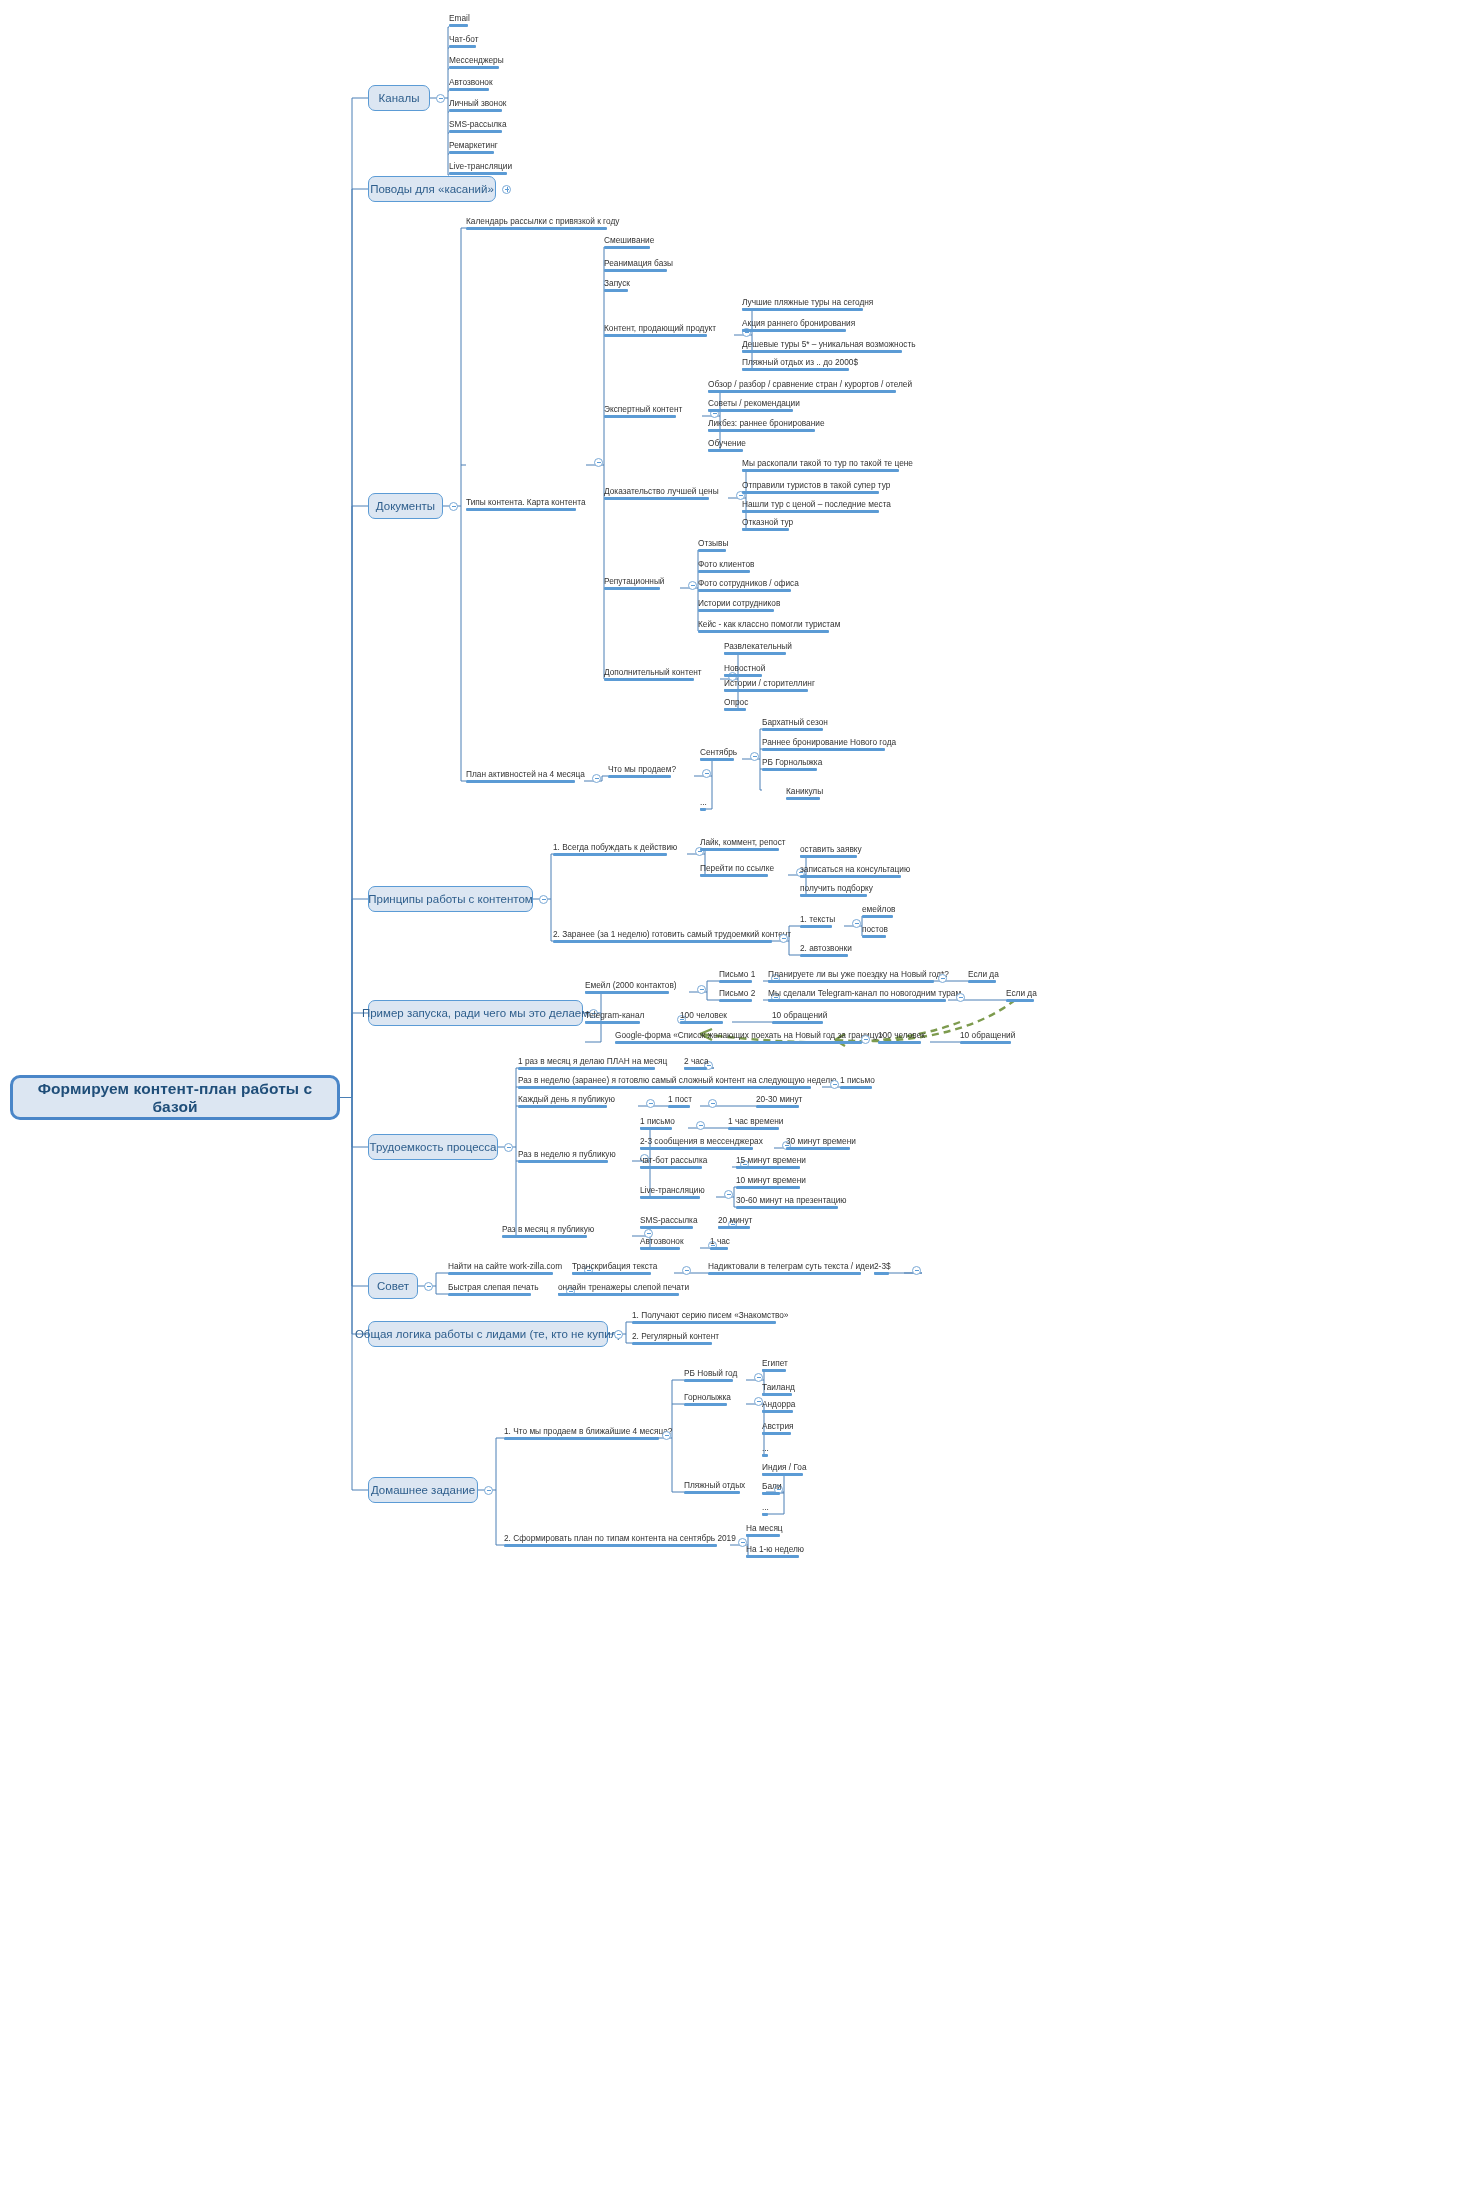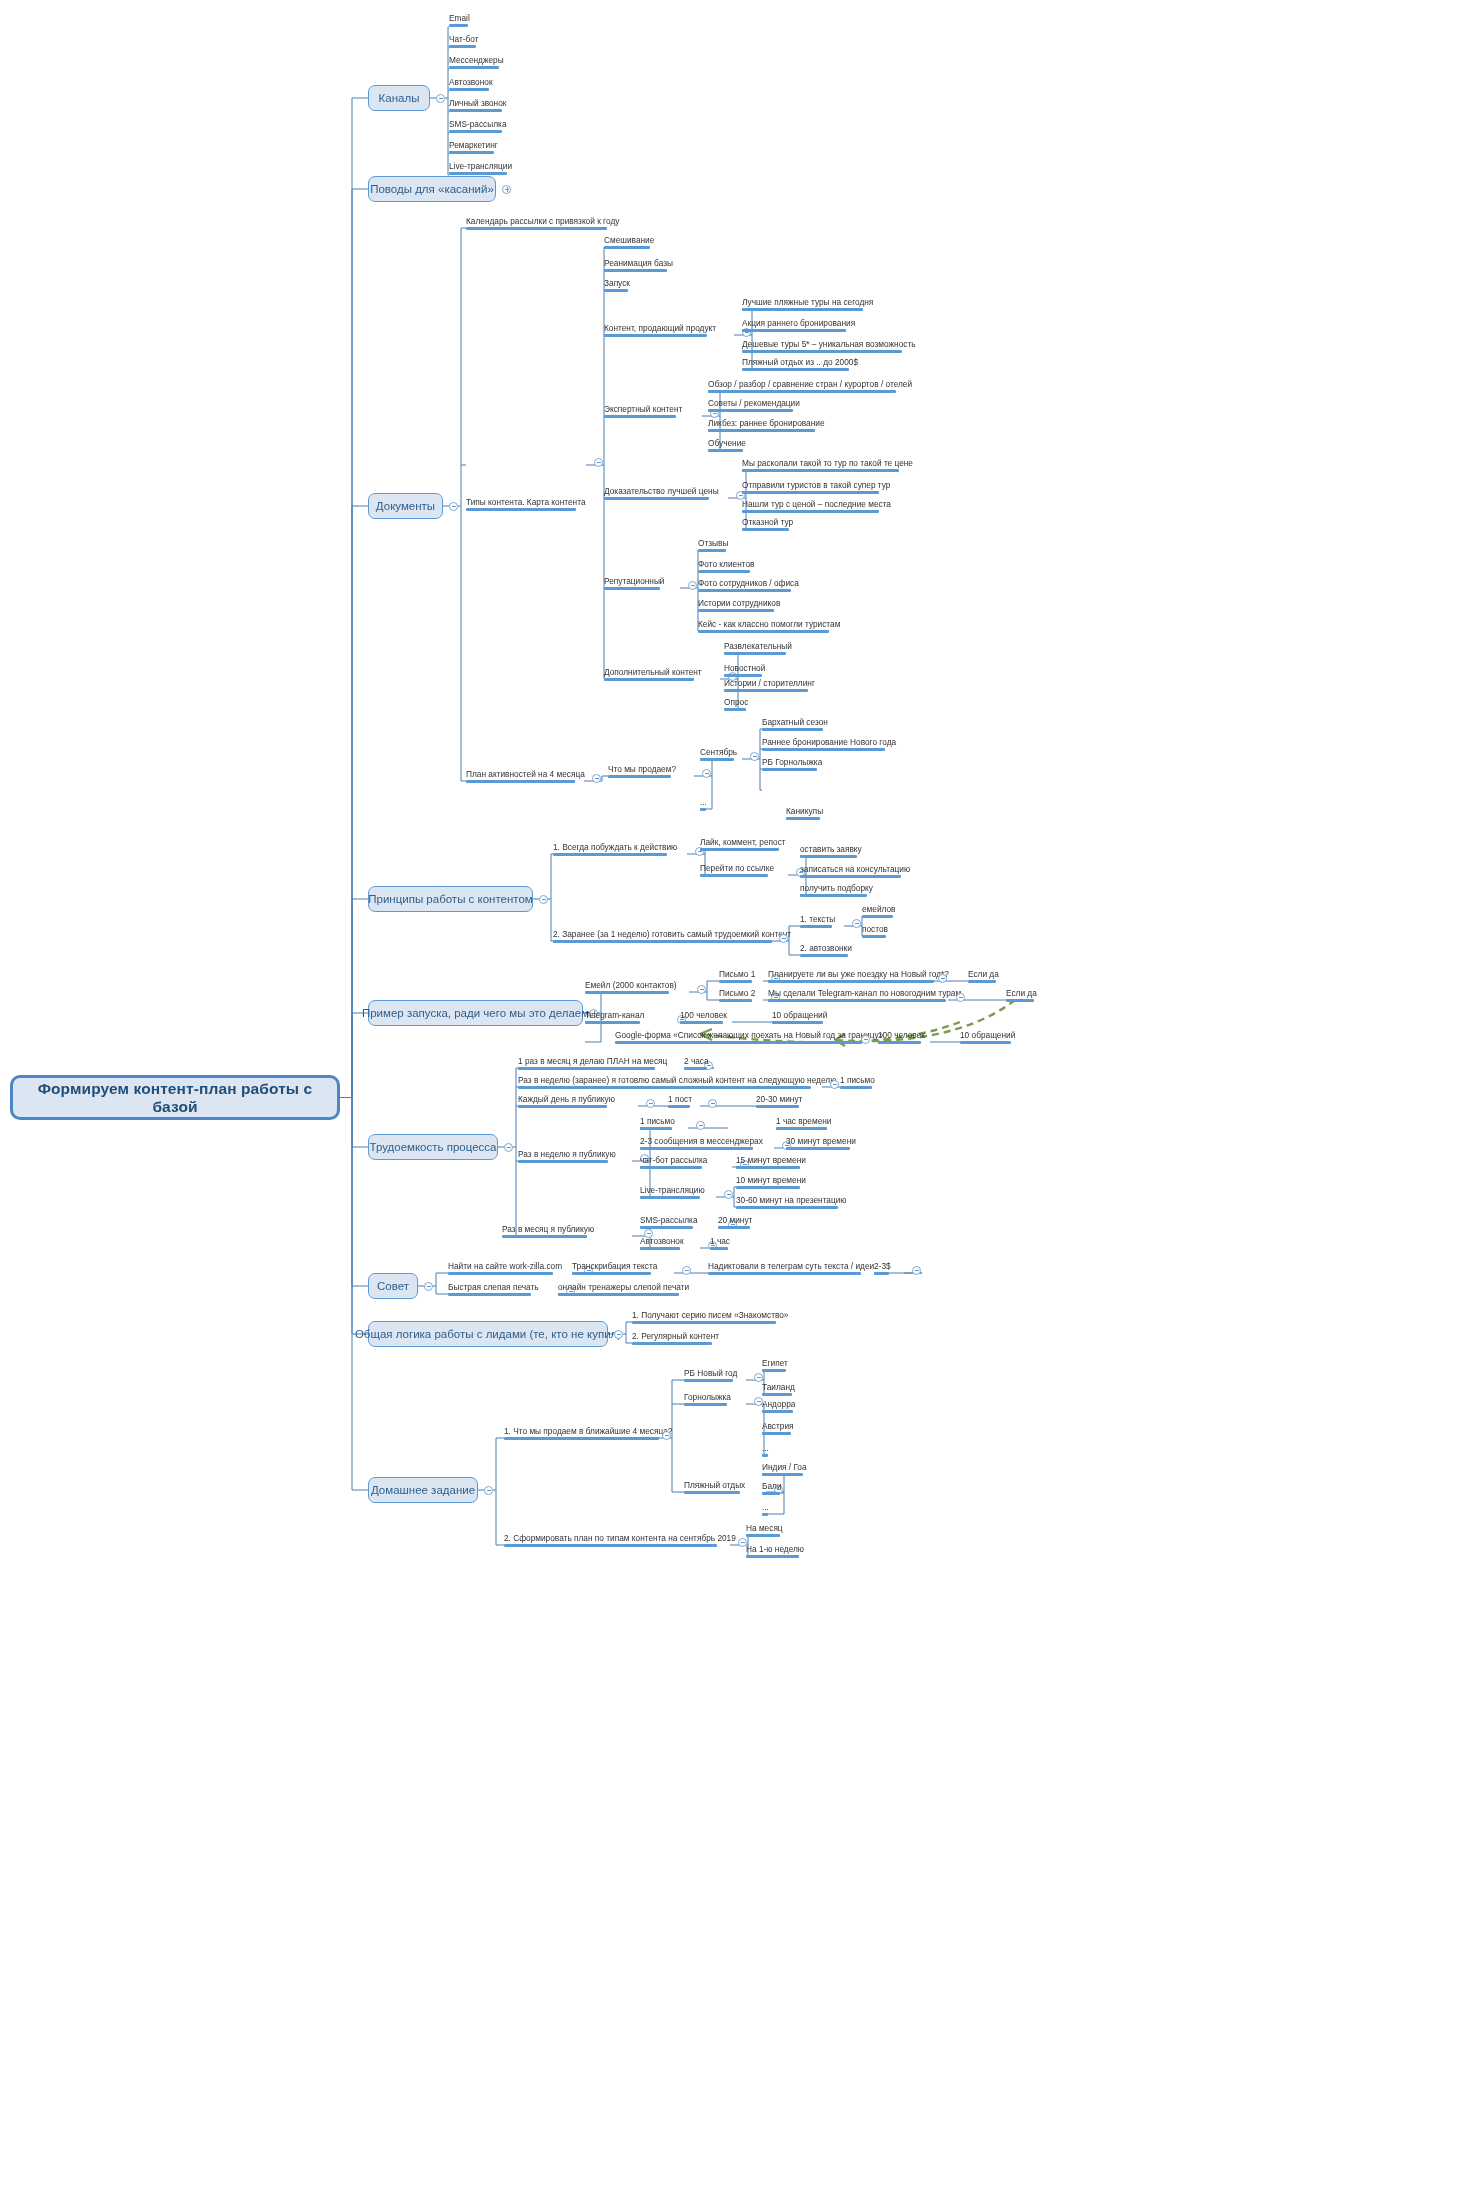--- a/index.html
+++ b/index.html
@@ -375,21 +375,21 @@
       <div class="node " style="left: 466px; top: 770px;"><span class="txt">План активностей на 4 месяца</span><span class="ul" style="width: 109px;"></span></div>
       <div class="toggle" style="left: 592px; top: 774px;"></div>
       <div class="node " style="left: 608px; top: 765px;"><span class="txt">Что мы продаем?</span><span class="ul" style="width: 63px;"></span></div>
       <div class="toggle" style="left: 702px; top: 769px;"></div>
       <div class="node " style="left: 700px; top: 748px;"><span class="txt">Сентябрь</span><span class="ul" style="width: 34px;"></span></div>
       <div class="toggle" style="left: 750px; top: 752px;"></div>
       <div class="node " style="left: 700px; top: 798px;"><span class="txt">...</span><span class="ul" style="width: 6px;"></span></div>
       <div class="node " style="left: 762px; top: 718px;"><span class="txt">Бархатный сезон</span><span class="ul" style="width: 61px;"></span></div>
       <div class="node " style="left: 762px; top: 738px;"><span class="txt">Раннее бронирование Нового года</span><span class="ul" style="width: 123px;"></span></div>
       <div class="node " style="left: 762px; top: 758px;"><span class="txt">РБ Горнолыжка</span><span class="ul" style="width: 55px;"></span></div>
-      <div class="node " style="left: 762px; top: 807px; padding-left: 24px;"><span class="txt">Каникулы</span><span class="ul" style="width: 34px;"></span></div>
+      <div class="node " style="left: 762px; top: 787px; padding-left: 24px;"><span class="txt">Каникулы</span><span class="ul" style="width: 34px;"></span></div>
       <div class="node " style="left: 553px; top: 843px;"><span class="txt">1. Всегда побуждать к действию</span><span class="ul" style="width: 114px;"></span></div>
       <div class="toggle" style="left: 695px; top: 847px;"></div>
       <div class="node " style="left: 553px; top: 930px;"><span class="txt">2. Заранее (за 1 неделю) готовить самый трудоемкий контент</span><span class="ul" style="width: 219px;"></span></div>
       <div class="toggle" style="left: 779px; top: 934px;"></div>
       <div class="node " style="left: 700px; top: 838px;"><span class="txt">Лайк, коммент, репост</span><span class="ul" style="width: 79px;"></span></div>
       <div class="node " style="left: 700px; top: 864px;"><span class="txt">Перейти по ссылке</span><span class="ul" style="width: 68px;"></span></div>
       <div class="toggle" style="left: 796px; top: 868px;"></div>
       <div class="node " style="left: 800px; top: 845px;"><span class="txt">оставить заявку</span><span class="ul" style="width: 57px;"></span></div>
       <div class="node " style="left: 800px; top: 865px;"><span class="txt">записаться на консультацию</span><span class="ul" style="width: 101px;"></span></div>
       <div class="node " style="left: 800px; top: 884px;"><span class="txt">получить подборку</span><span class="ul" style="width: 67px;"></span></div>
@@ -434,21 +434,21 @@
       <div class="toggle" style="left: 708px; top: 1099px;"></div>
       <div class="node " style="left: 756px; top: 1095px;"><span class="txt">20-30 минут</span><span class="ul" style="width: 43px;"></span></div>
       <div class="node " style="left: 640px; top: 1117px;"><span class="txt">1 письмо</span><span class="ul" style="width: 32px;"></span></div>
       <div class="toggle" style="left: 696px; top: 1121px;"></div>
       <div class="node " style="left: 640px; top: 1137px;"><span class="txt">2-3 сообщения в мессенджерах</span><span class="ul" style="width: 113px;"></span></div>
       <div class="toggle" style="left: 782px; top: 1141px;"></div>
       <div class="node " style="left: 640px; top: 1156px;"><span class="txt">чат-бот рассылка</span><span class="ul" style="width: 62px;"></span></div>
       <div class="toggle" style="left: 740px; top: 1160px;"></div>
       <div class="node " style="left: 640px; top: 1186px;"><span class="txt">Live-трансляцию</span><span class="ul" style="width: 60px;"></span></div>
       <div class="toggle" style="left: 724px; top: 1190px;"></div>
-      <div class="node " style="left: 728px; top: 1117px; margin-left: 48px;"><span class="txt">1 час времени</span><span class="ul" style="width: 51px;"></span></div>
+      <div class="node " style="left: 728px; top: 1117px;"><span class="txt">1 час времени</span><span class="ul" style="width: 51px;"></span></div>
       <div class="node " style="left: 786px; top: 1137px;"><span class="txt">30 минут времени</span><span class="ul" style="width: 64px;"></span></div>
       <div class="node " style="left: 736px; top: 1156px;"><span class="txt">15 минут времени</span><span class="ul" style="width: 64px;"></span></div>
       <div class="node " style="left: 736px; top: 1176px;"><span class="txt">10 минут времени</span><span class="ul" style="width: 64px;"></span></div>
       <div class="node " style="left: 736px; top: 1196px;"><span class="txt">30-60 минут на презентацию</span><span class="ul" style="width: 102px;"></span></div>
       <div class="node " style="left: 640px; top: 1216px;"><span class="txt">SMS-рассылка</span><span class="ul" style="width: 53px;"></span></div>
       <div class="toggle" style="left: 728px; top: 1220px;"></div>
       <div class="node " style="left: 640px; top: 1237px;"><span class="txt">Автозвонок</span><span class="ul" style="width: 40px;"></span></div>
       <div class="toggle" style="left: 708px; top: 1241px;"></div>
       <div class="node " style="left: 718px; top: 1216px;"><span class="txt">20 минут</span><span class="ul" style="width: 32px;"></span></div>
       <div class="node " style="left: 710px; top: 1237px;"><span class="txt">1 час</span><span class="ul" style="width: 18px;"></span></div>

